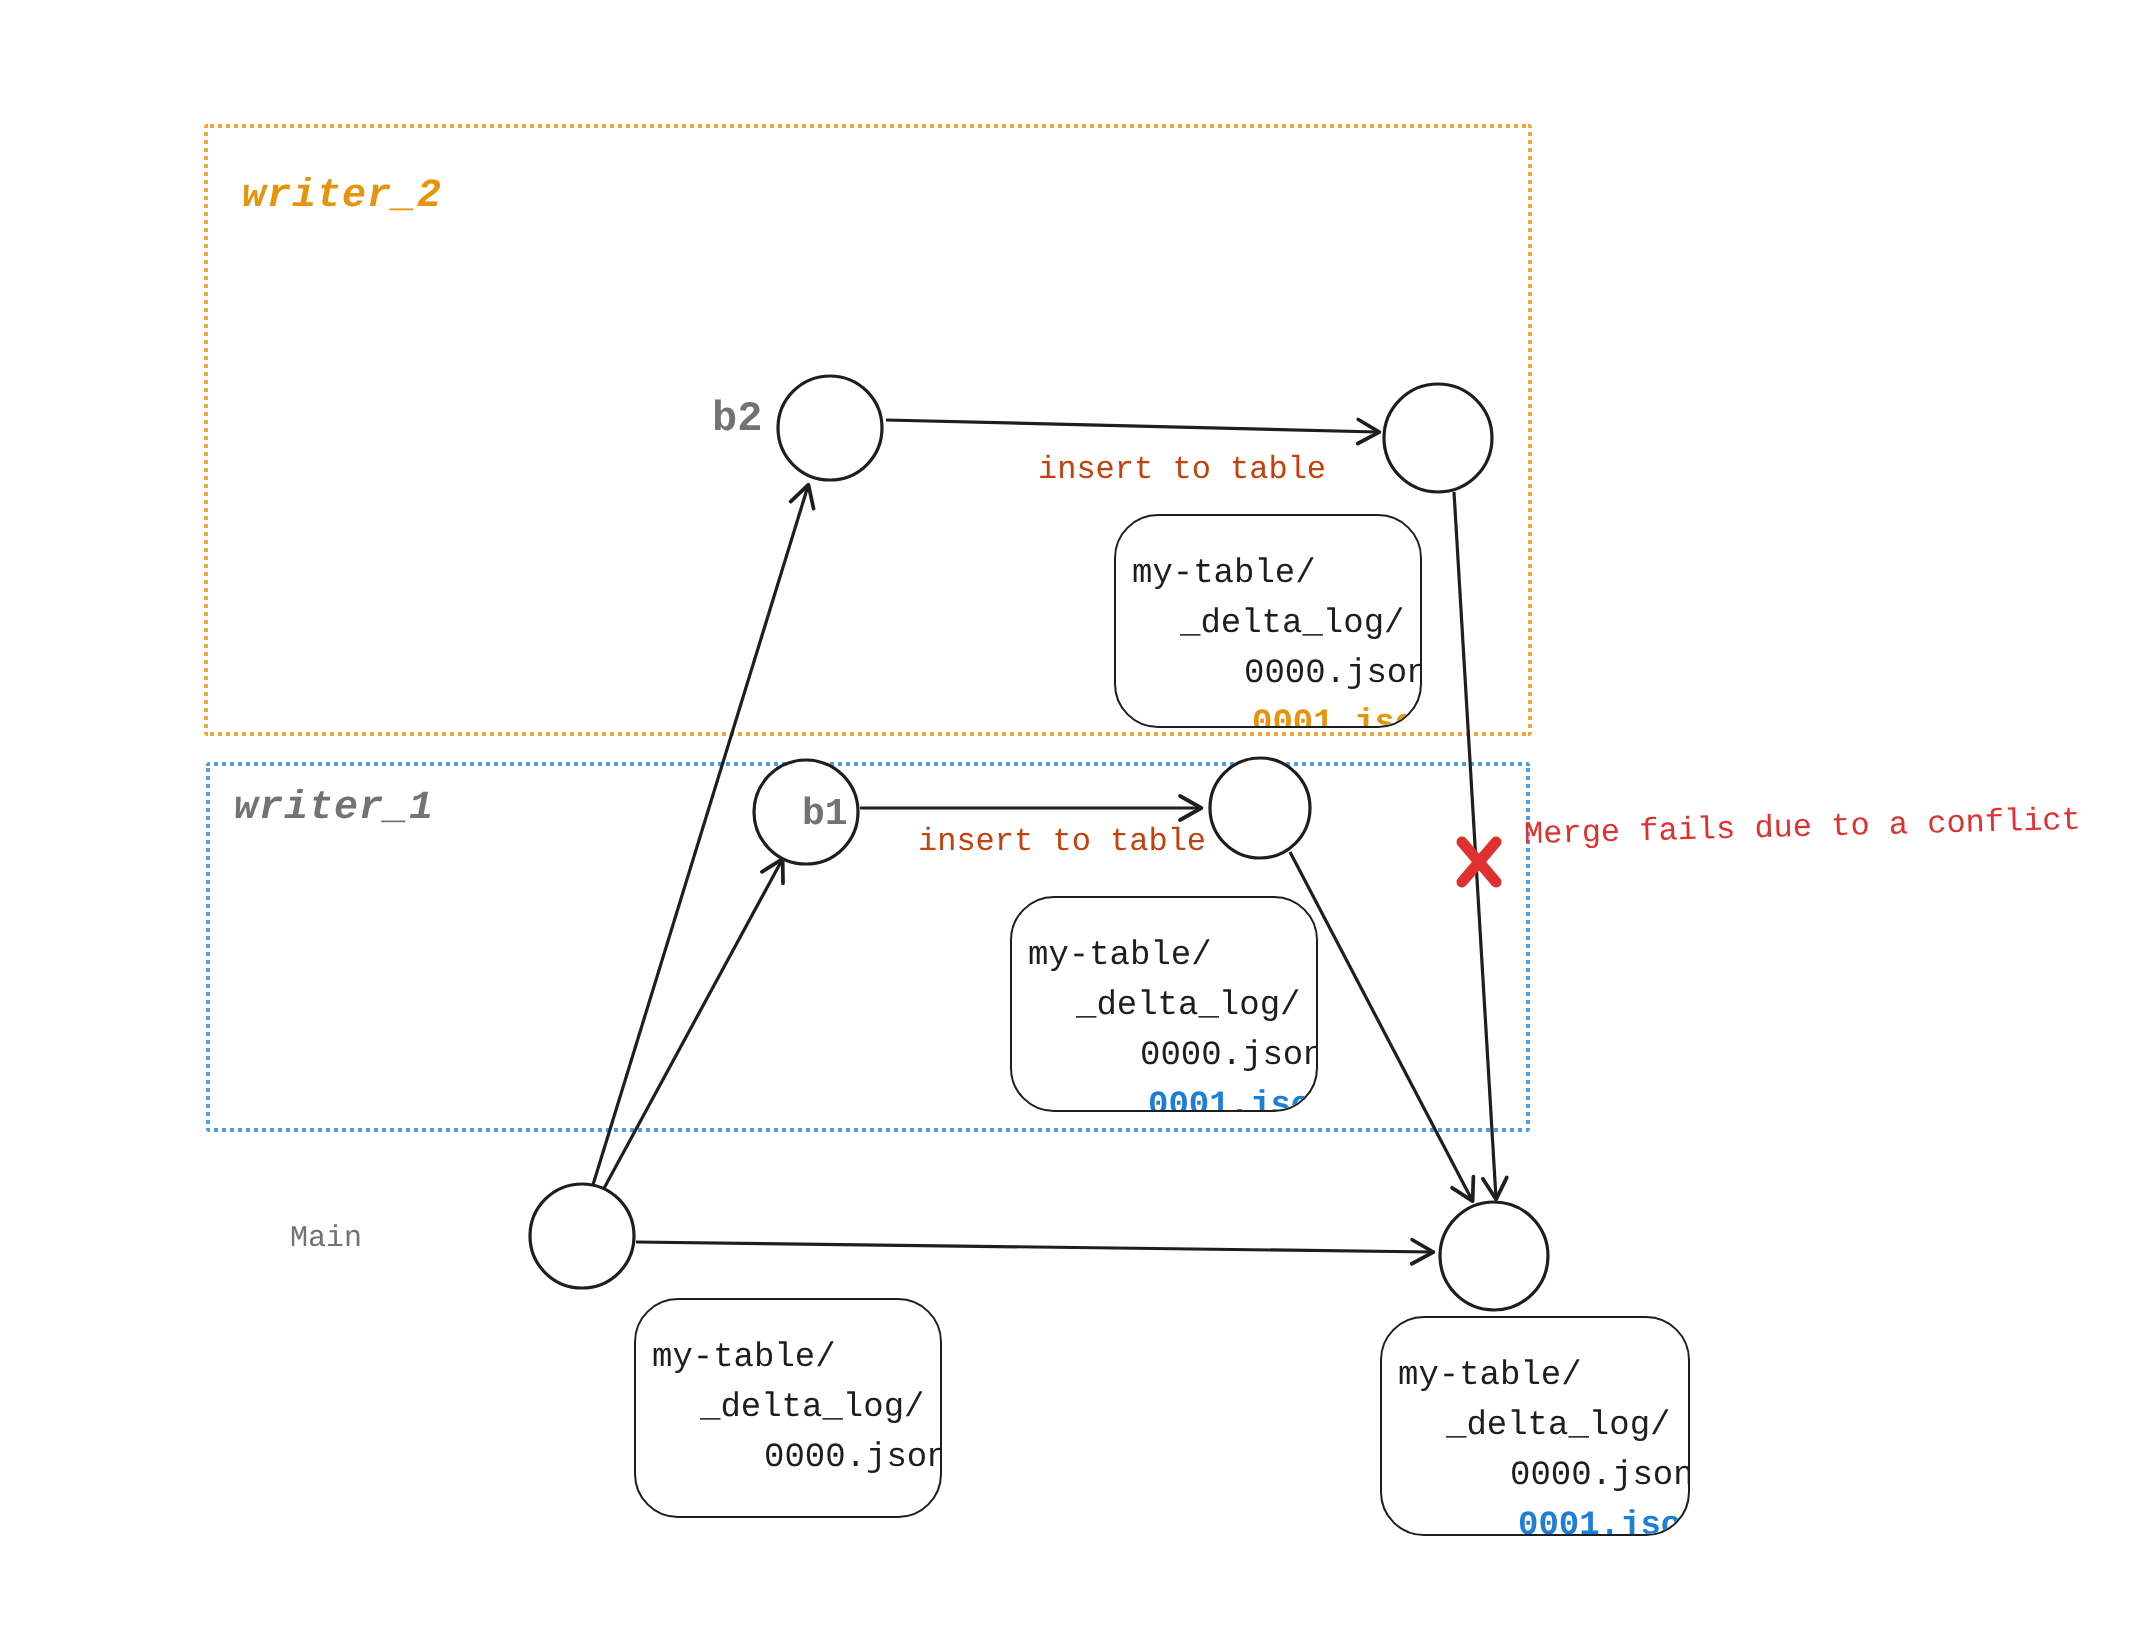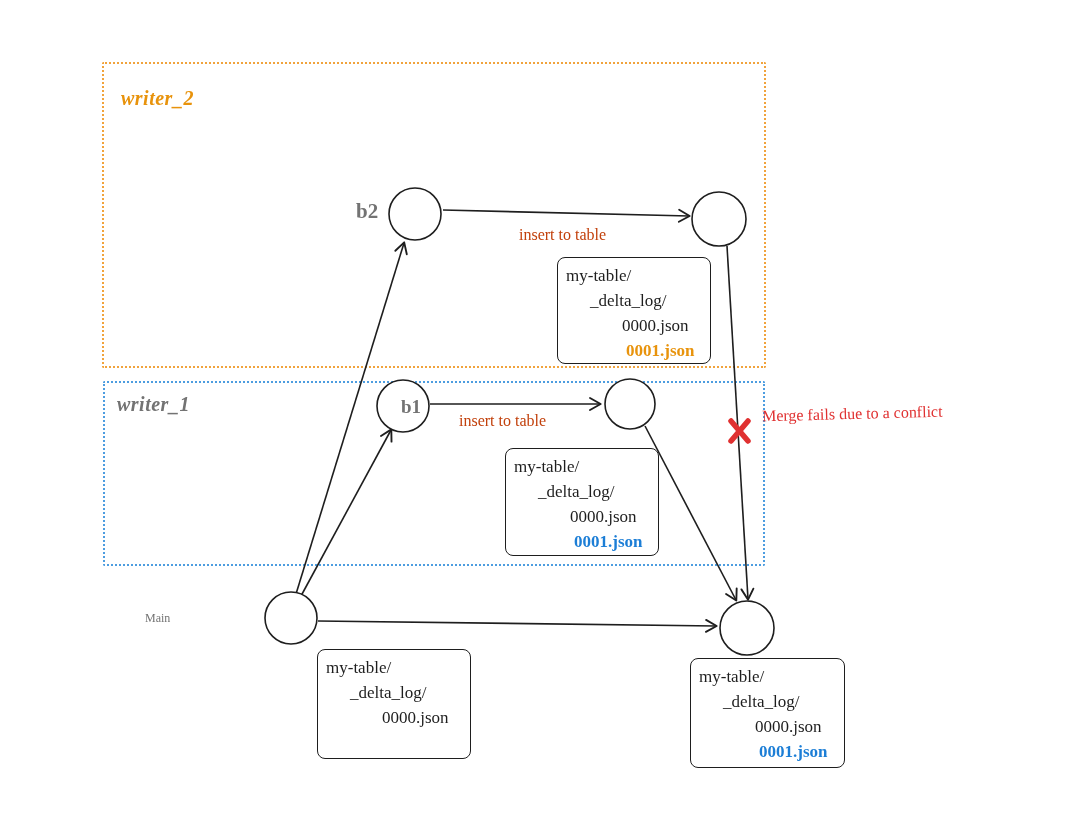--- a/index.html
+++ b/index.html
@@ -2,21 +2,21 @@
 <html><head>
 <meta charset="utf-8">
 <style>
   * { margin: 0; padding: 0; box-sizing: border-box; }
   html, body { background: #ffffff; }
   #canvas {
     position: relative;
     width: 1076px;
     height: 819px;
     background: #ffffff;
-    font-family: Liberation Serif, serif;
+    font-family: Liberation Mono, monospace;
     color: #1e1e1e;
     overflow: hidden;
   }
   svg.layer {
     position: absolute;
     left: 0; top: 0;
     width: 1076px; height: 819px;
     pointer-events: none;
   }
   .region {
@@ -36,42 +36,42 @@
   }
   .region-label.writer2 { left: 121px; top: 87px; color: #e8930c; }
   .region-label.writer1 { left: 117px; top: 393px; color: #737373; }
   .node-label {
     position: absolute;
     font-weight: bold;
     color: #737373;
   }
   #b2-label { left: 356px; top: 199px; font-size: 21px; }
   #b1-label { left: 360px; top: 396px; font-size: 19px; margin-left: 41px; }
-  #main-label { left: 145px; top: 611px; font-size: 12px; font-weight: normal; }
+  #main-label { left: 145px; top: 611px; font-size: 15px; font-weight: normal; }
   .edge-label {
     position: absolute;
     font-size: 16px;
     color: #c2410c;
   }
   #insert-label-w2 { left: 519px; top: 226px; }
   #insert-label-w1 { left: 459px; top: 412px; }
   .annotation-error {
     position: absolute;
     left: 762px; top: 405px;
     font-size: 16px;
     color: #e03131;
     transform: rotate(-1.5deg);
     white-space: nowrap;
   }
   .filebox {
     position: absolute;
     border: 1.6px solid #1e1e1e;
-    border-radius: 8px;
+    border-radius: 22px;
     background: #ffffff;
-    padding-top: 5px;
+    padding-top: 17px;
     font-size: 17px;
     line-height: 25px;
     white-space: nowrap;
     overflow: hidden;
   }
   .filebox .l1 { padding-left: 8px; }
   .filebox .l2 { padding-left: 32px; }
   .filebox .l3 { padding-left: 64px; }
   .filebox .l4 { padding-left: 68px; }
   .filebox .hl-orange { color: #e8930c; font-weight: bold; }

